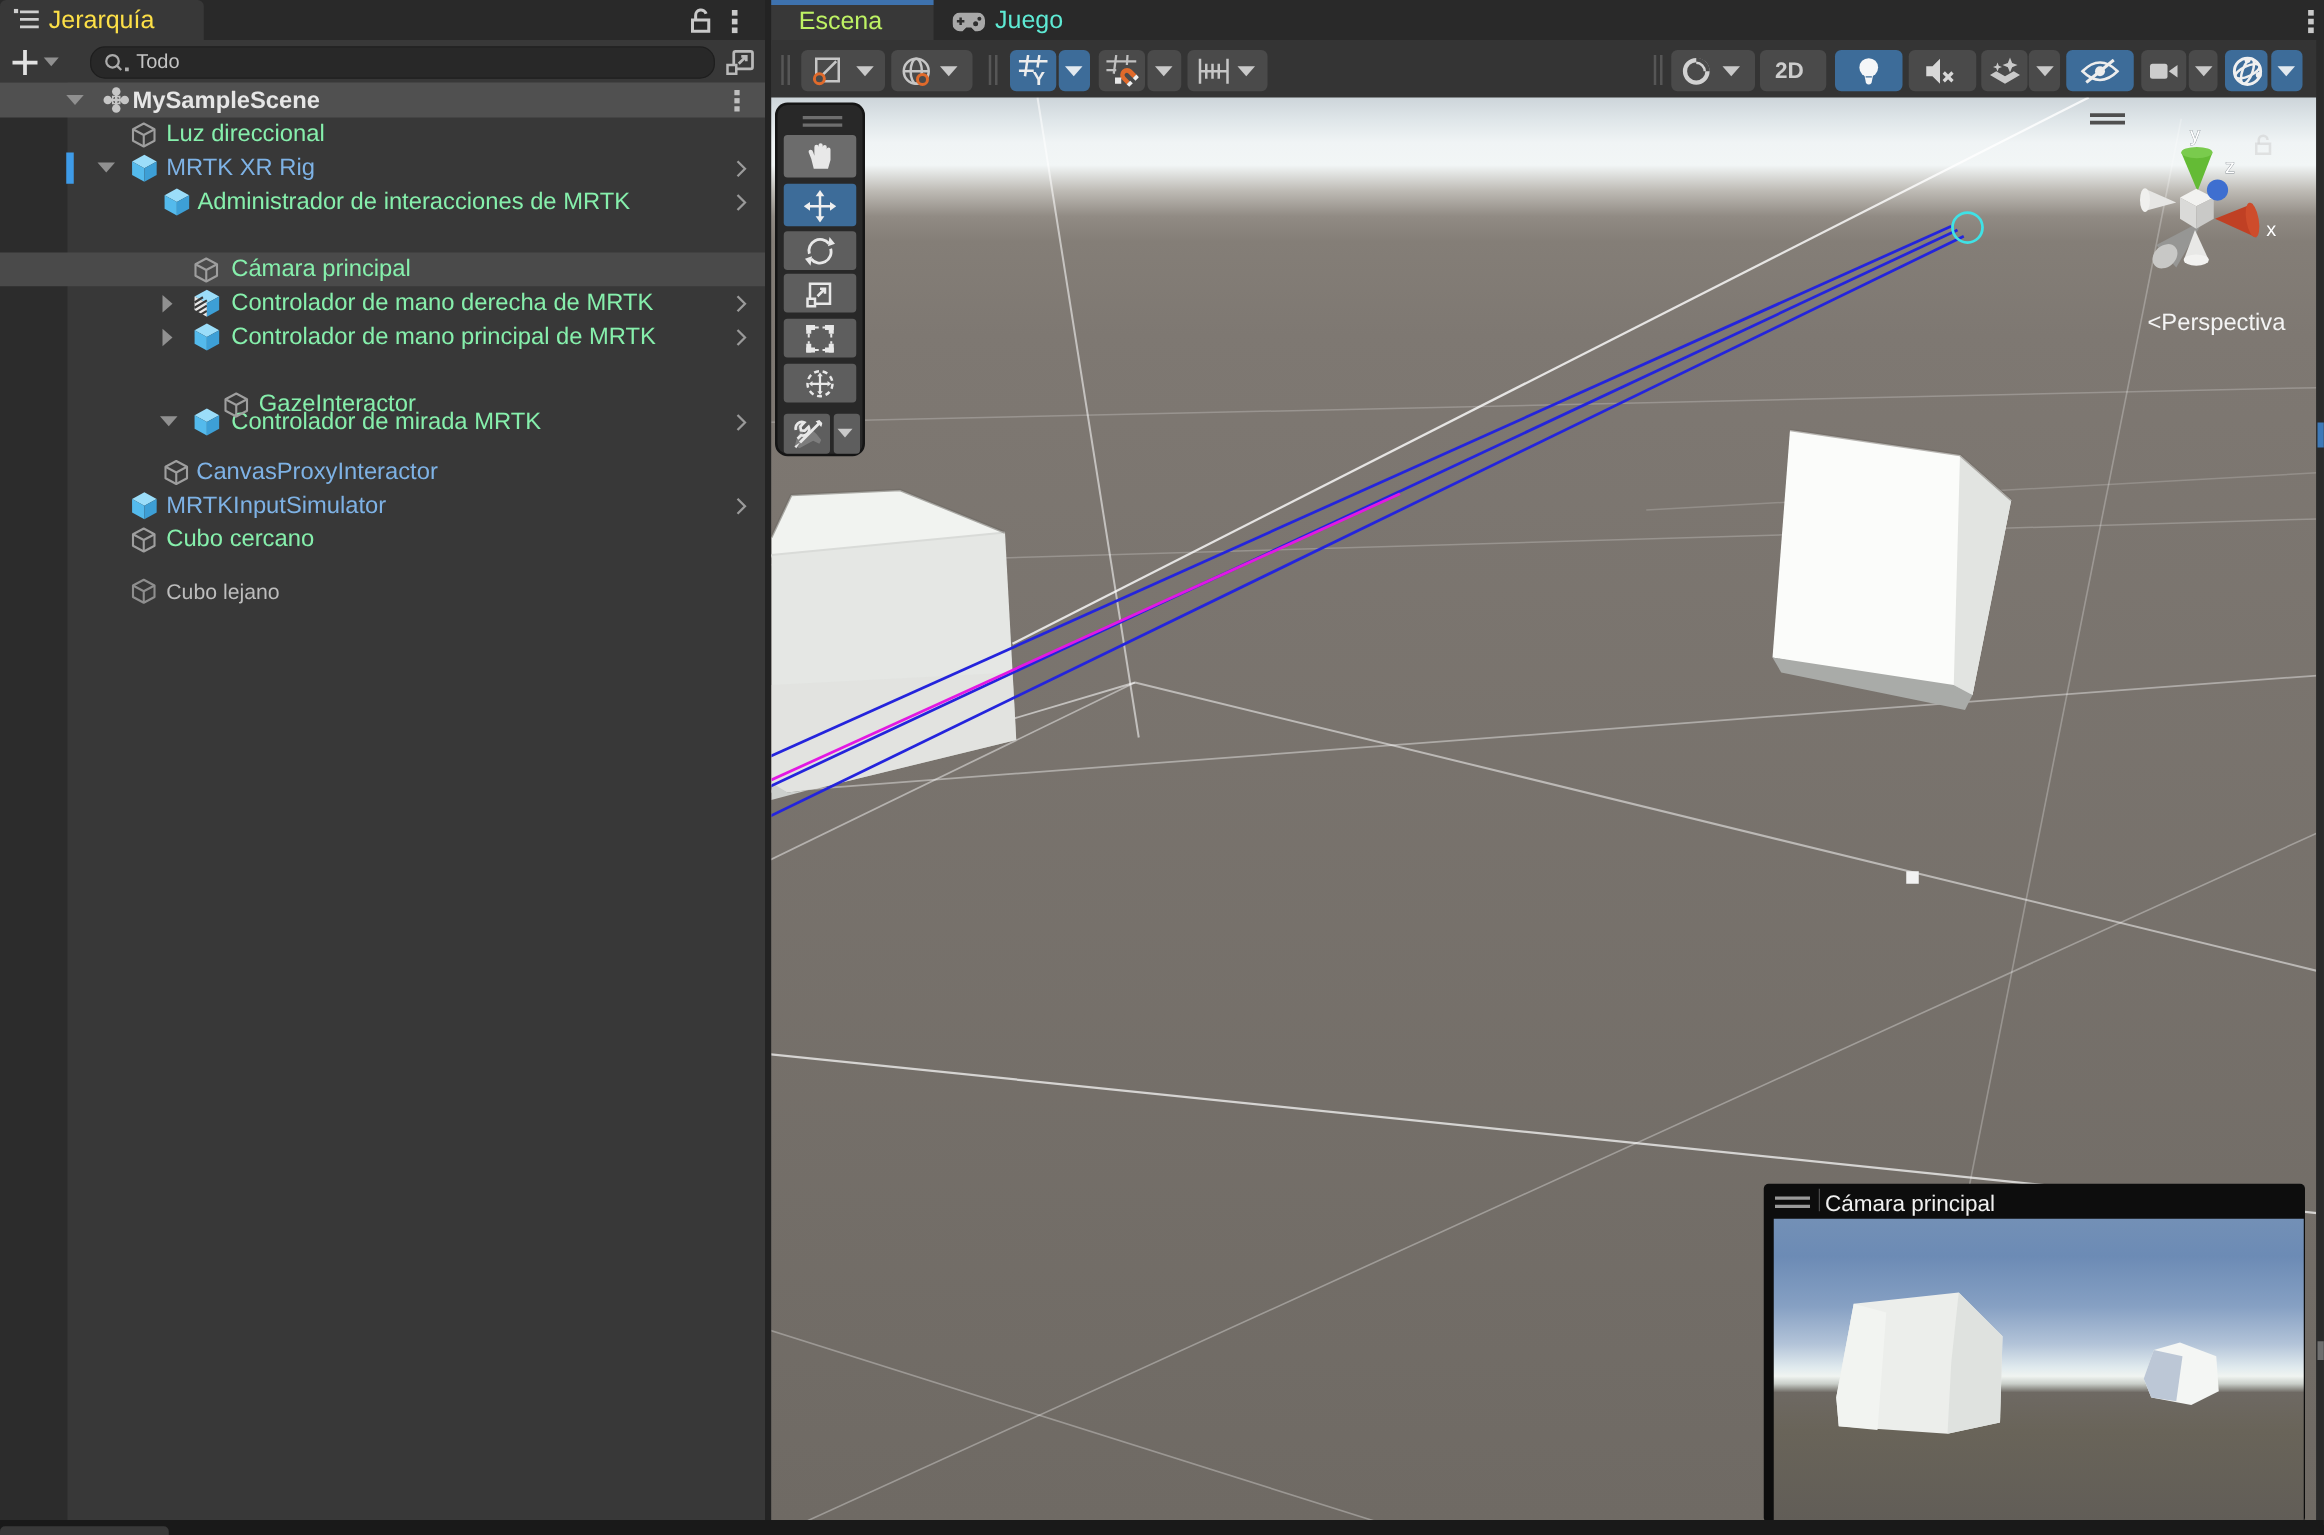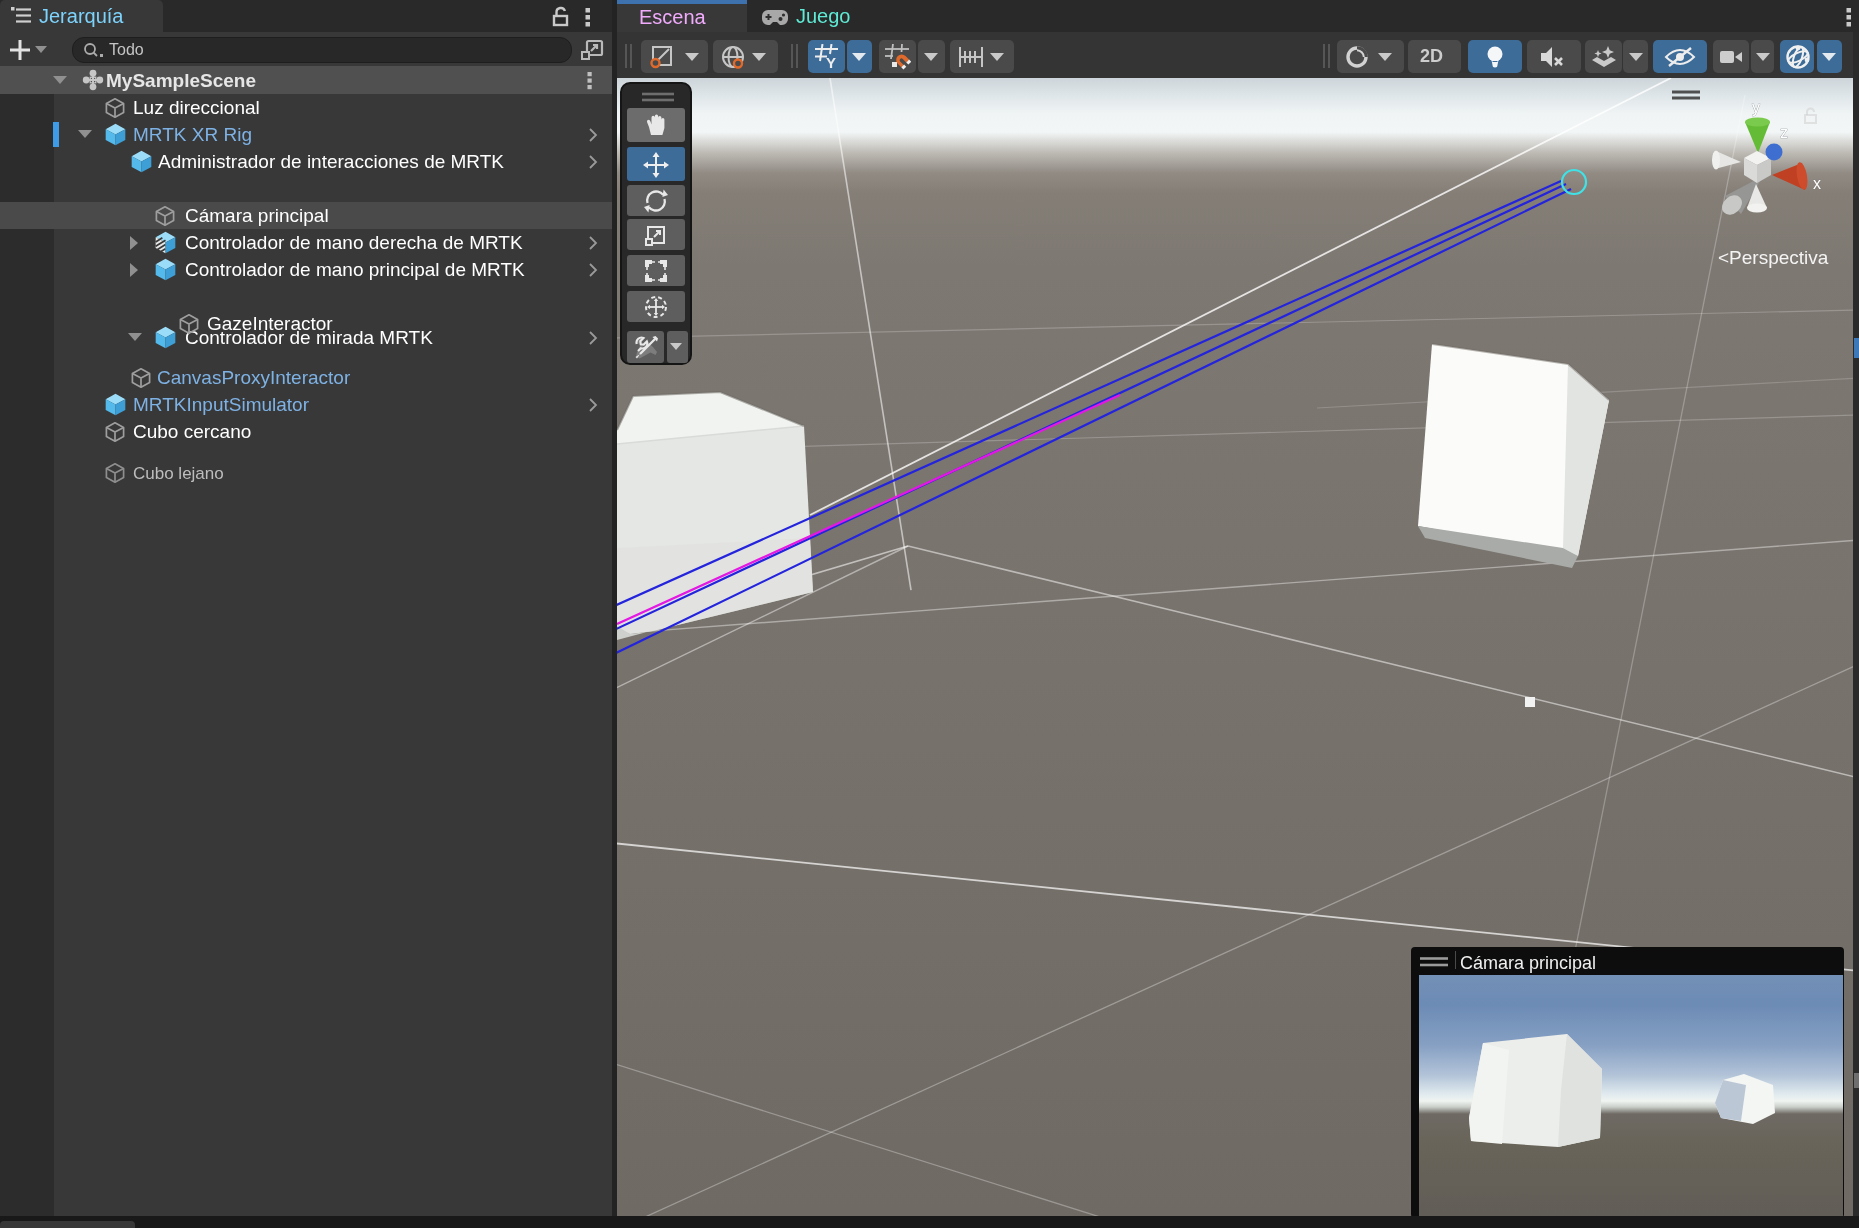--- a/index.html
+++ b/index.html
@@ -4,39 +4,39 @@
 <style>
   html,body{margin:0;padding:0;}
   body{width:1859px;height:1228px;overflow:hidden;background:#383838;
        font-family:"Liberation Sans",sans-serif;}
   #win{position:relative;width:1859px;height:1228px;background:#383838;}
   .abs{position:absolute;}
   
   #hier{left:0;top:0;width:612px;height:1216px;background:#383838;overflow:hidden;}
   #htabbar{left:0;top:0;width:612px;height:32px;background:#292929;}
   #htab{left:0;top:0;width:163px;height:32px;background:#383838;border-radius:5px 5px 0 0;}
-  #htab .t{position:absolute;left:39px;top:5px;font-size:20px;color:#7dd3fc;}
+  #htab .t{position:absolute;left:39px;top:5px;font-size:20px;color:#fde047;}
   #htool{left:0;top:32px;width:612px;height:34px;background:#383838;}
   #searchbox{left:72px;top:37px;width:498px;height:24px;background:#282828;
              border:1px solid #1e1e1e;border-radius:12px;}
   #searchbox .t{position:absolute;left:36px;top:3px;font-size:16px;color:#C4C4C4;}
   .row{position:absolute;left:0;width:697px;height:27px;}
-  .row .txt{position:absolute;top:3px;font-size:19px;color:#ffffff;white-space:nowrap;}
+  .row .txt{position:absolute;top:3px;font-size:19px;color:#86efac;white-space:nowrap;}
   .tri-d{position:absolute;width:0;height:0;border-left:7px solid transparent;
          border-right:7px solid transparent;border-top:8px solid #909090;}
   .tri-r{position:absolute;width:0;height:0;border-top:7px solid transparent;
          border-bottom:7px solid transparent;border-left:8px solid #909090;}
   #gutter{left:0;top:0;width:54px;height:1150px;background:#2C2C2C;}
   
   #vdiv{left:612px;top:0;width:5px;height:1216px;background:#232323;}
   
   #scene{left:617px;top:0;width:1242px;height:1216px;background:#343434;}
   #stabbar{left:0;top:0;width:1242px;height:32px;background:#292929;}
   #stab{left:0;top:0;width:130px;height:32px;background:#383838;border-top:4px solid #3E72AE;}
-  #stab .t{position:absolute;left:22px;top:2px;font-size:20px;color:#f0abfc;}
+  #stab .t{position:absolute;left:22px;top:2px;font-size:20px;color:#bef264;}
   #stool{left:0;top:32px;width:1242px;height:46px;background:#343434;}
   .tbtn{position:absolute;top:8px;height:33px;background:#4A4A4A;border-radius:5px;}
   .tbtn.bb{background:#3D6C99;}
   .arr{position:absolute;width:0;height:0;border-left:7px solid transparent;
        border-right:7px solid transparent;border-top:8px solid #C9C9C9;}
   .vdash{position:absolute;top:12px;width:2px;height:24px;background:#565656;}
   
   #vp{left:0;top:78px;width:1236px;height:1138px;overflow:hidden;
       background:linear-gradient(to bottom,
         #CDD5DA 0px,#DFE6E9 18px,#F0F4F5 36px,#F2F6F6 54px,

